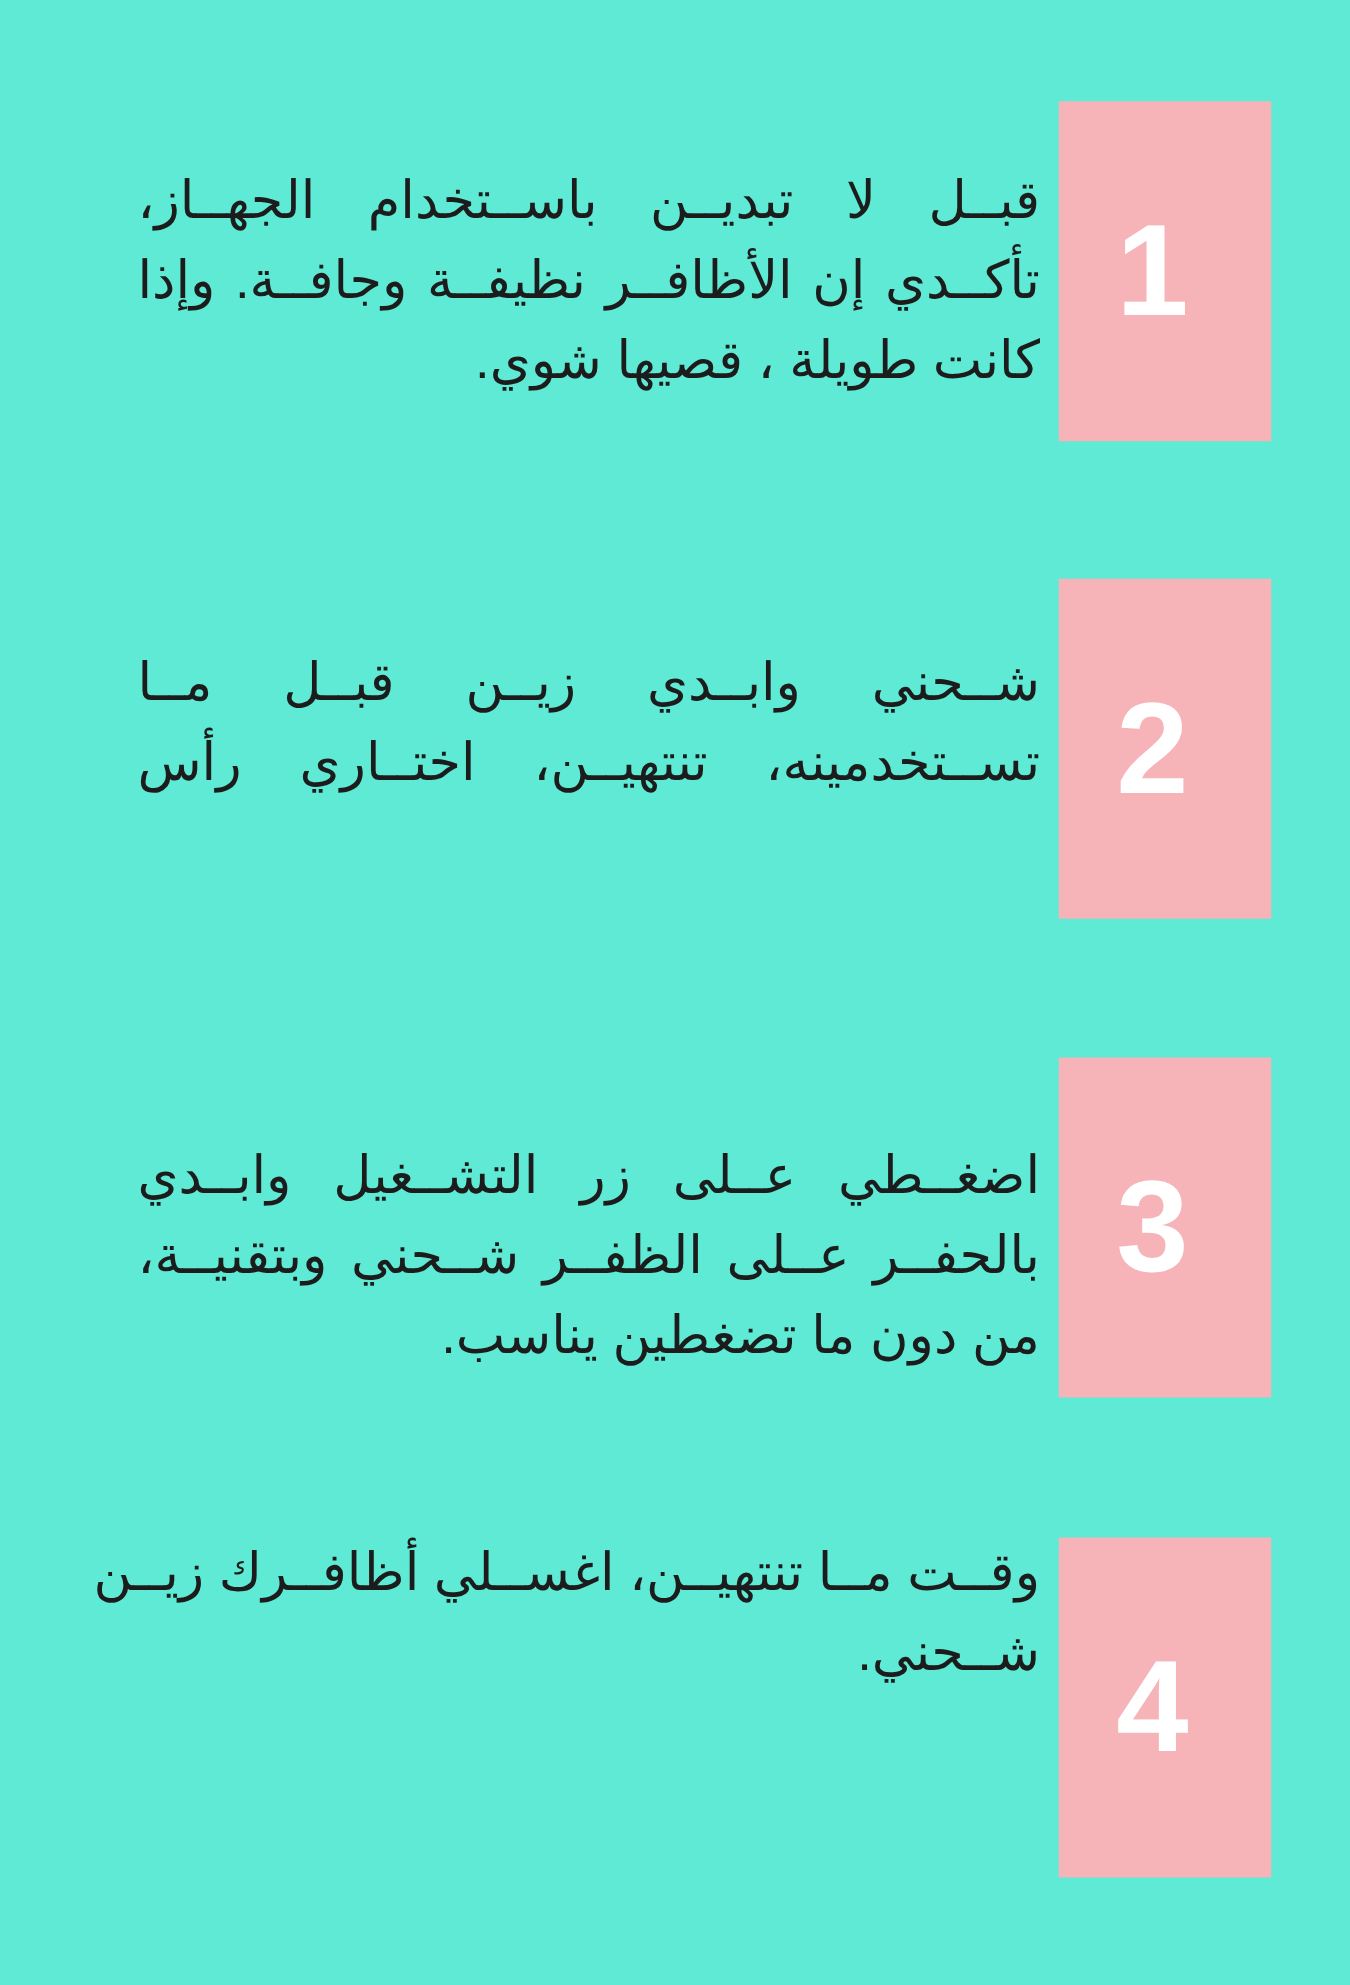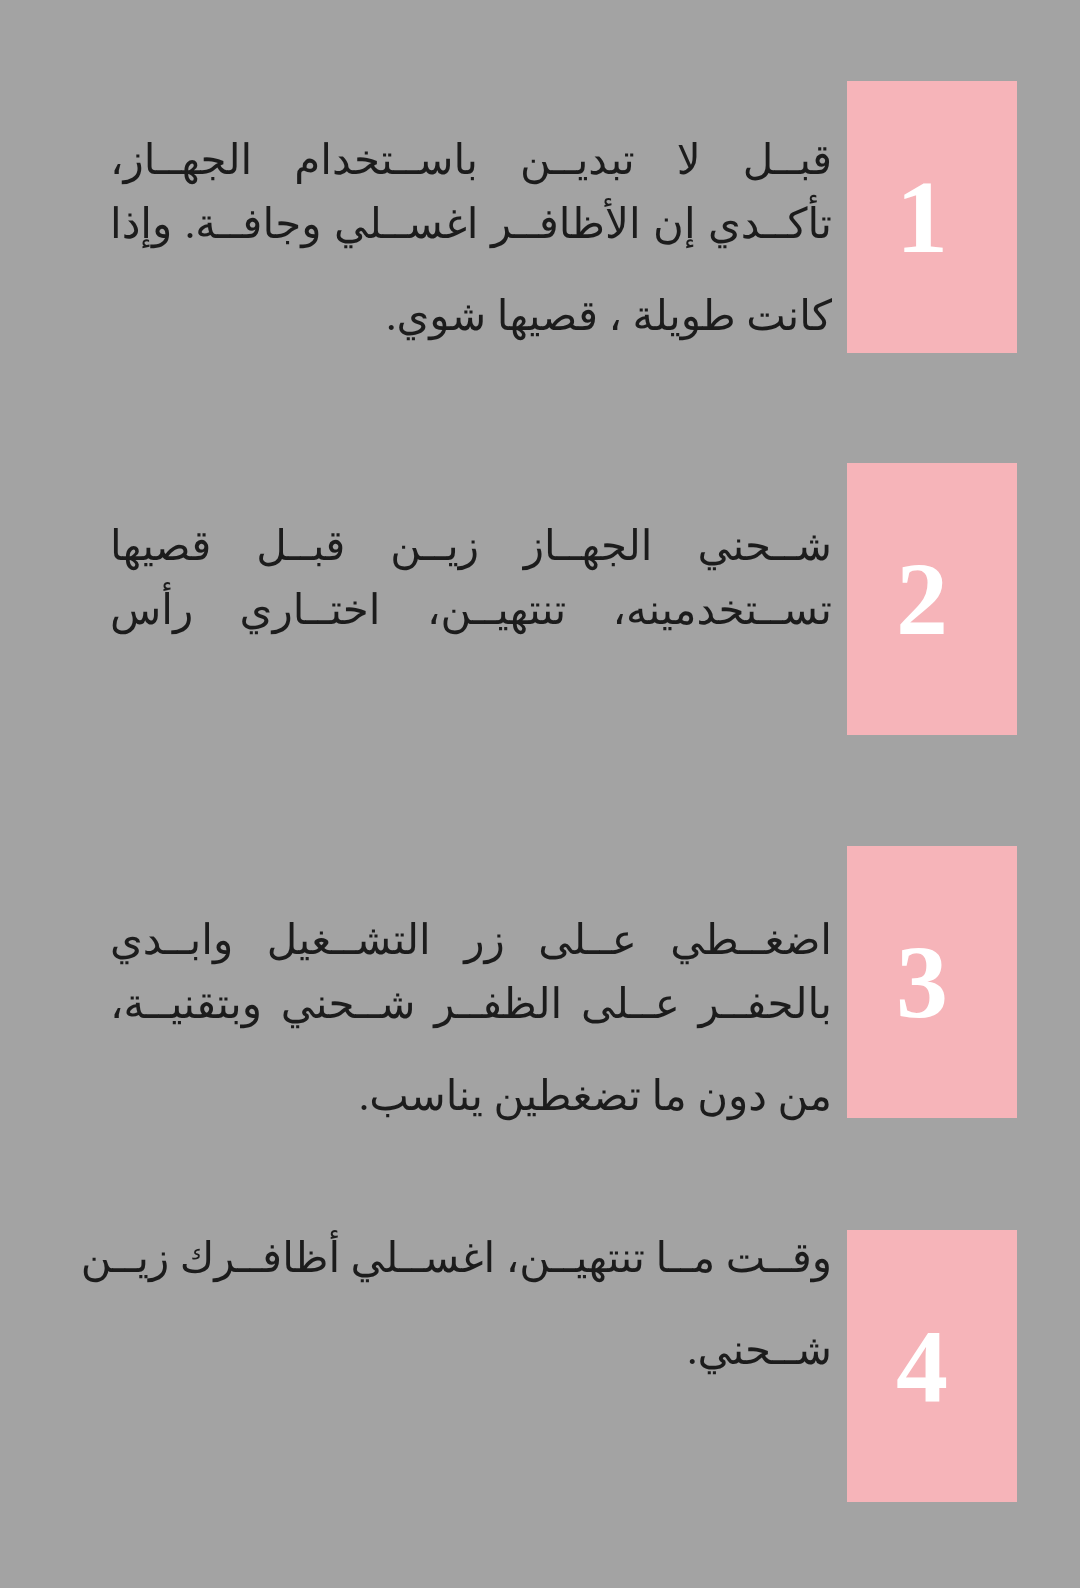--- a/index.html
+++ b/index.html
@@ -4,42 +4,41 @@
 <style>
   html, body {
     margin: 0;
     padding: 0;
     background: #ffffff;
   }
   .page {
     position: relative;
     width: 1080px;
     height: 1588px;
-    background: #a3a3a3;
+    background: #5eead4;
     overflow: hidden;
-    font-family: Liberation Serif, serif;
+    font-family: Liberation Sans, sans-serif;
   }
   .step-text {
     position: absolute;
     left: 110px;
     width: 722px;
     direction: rtl;
     color: #1c1c1c;
     font-size: 42px;
     line-height: 64px;
   }
   .step-line {
     direction: rtl;
     text-align: justify;
     text-align-last: justify;
     white-space: nowrap;
   }
   .step-line.last {
     text-align-last: right;
-    margin-top: 28px;
   }
   .step-tile {
     position: absolute;
     left: 847px;
     width: 170px;
     height: 272px;
     background: #f6b4b9;
     display: flex;
     align-items: center;
     justify-content: center;
@@ -61,29 +60,29 @@
   .tile-3 { top: 846px; }
   .tile-4 { top: 1230px; }
 </style>
 </head>
 <body>
 
 <div class="page">
 
   <div class="step-text text-1">
     <div class="step-line">قبــل لا تبديــن باســتخدام الجهــاز،</div>
-    <div class="step-line">تأكــدي إن الأظافــر اغســلي وجافــة. وإذا</div>
+    <div class="step-line">تأكــدي إن الأظافــر نظيفــة وجافــة. وإذا</div>
     <div class="step-line last">كانت طويلة ، قصيها شوي.</div>
   </div>
   <div class="step-tile tile-1">
     <span class="step-number">1</span>
   </div>
 
   <div class="step-text text-2">
-    <div class="step-line">شــحني الجهــاز زيــن قبــل قصيها</div>
+    <div class="step-line">شــحني وابــدي زيــن قبــل مــا</div>
     <div class="step-line">تســتخدمينه، تنتهيــن، اختــاري رأس</div>
   </div>
   <div class="step-tile tile-2">
     <span class="step-number">2</span>
   </div>
 
   <div class="step-text text-3">
     <div class="step-line">اضغــطي عــلى زر التشــغيل وابــدي</div>
     <div class="step-line">بالحفــر عــلى الظفــر شــحني وبتقنيــة،</div>
     <div class="step-line last">من دون ما تضغطين يناسب.</div>

